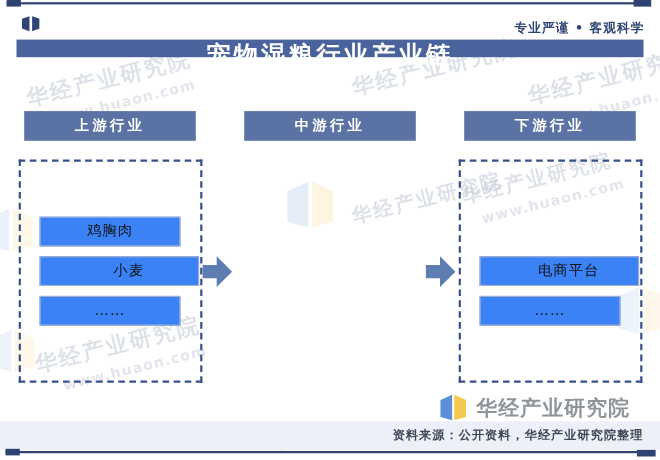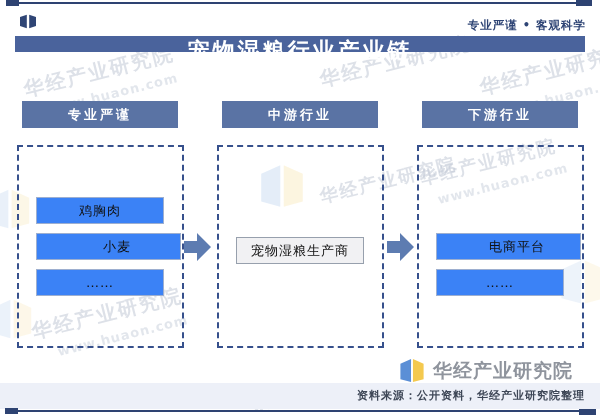--- a/index.html
+++ b/index.html
@@ -110,33 +110,30 @@
   <div class="brand-row">
     <svg class="brand-icon" viewBox="0 0 20 17">
       <polygon points="0,3 8.5,0 8.5,17 0,14" fill="#2f4575"></polygon>
       <polygon points="20,3 11.5,0 11.5,17 20,14" fill="#2f4575"></polygon>
     </svg>
   </div>
   <div class="slogan">专业严谨 • 客观科学</div>
 
   <div class="title-bar">宠物湿粮行业产业链</div>
 
-  <div class="col-header col-h1">专业严谨</div>
+  <div class="col-header col-h1">上游行业</div>
   <div class="col-header col-h2">中游行业</div>
   <div class="col-header col-h3">下游行业</div>
 
   <div class="panel p1">
     <div class="ibox r1">鸡胸肉</div>
     <div class="ibox r2">小麦</div>
     <div class="ibox r3">……</div>
   </div>
 
-  <div class="panel p2">
-    <div class="ibox mid">宠物湿粮生产商</div>
-  </div>
 
   <div class="panel p3">
     <div class="ibox r2">电商平台</div>
     <div class="ibox r3">……</div>
   </div>
 
   <svg class="arrow arrow-1" viewBox="0 0 28 30">
     <polygon points="0,9 13,9 13,1 27,15 13,29 13,21 0,21" fill="#5d7cb1"></polygon>
   </svg>
   <svg class="arrow arrow-2" viewBox="0 0 28 30">

